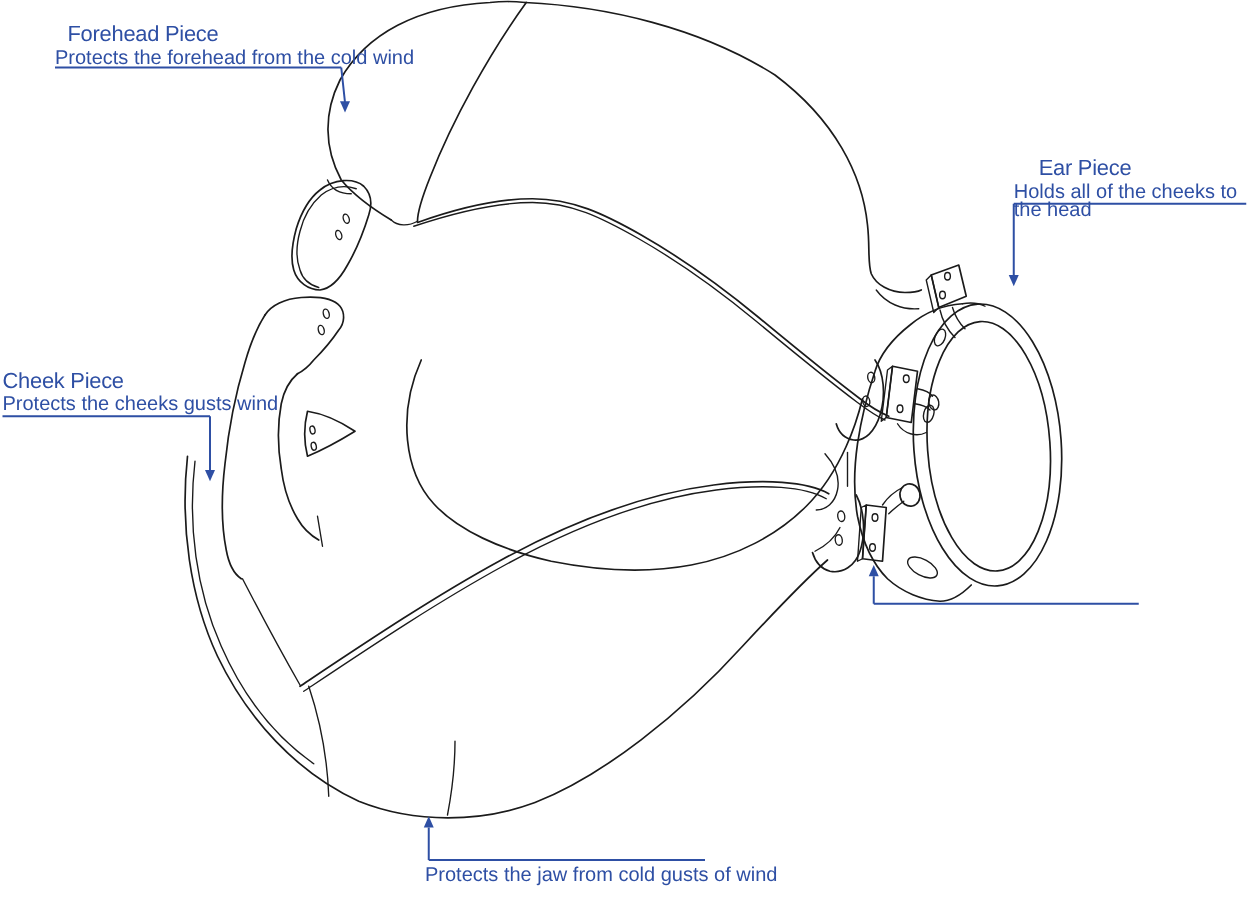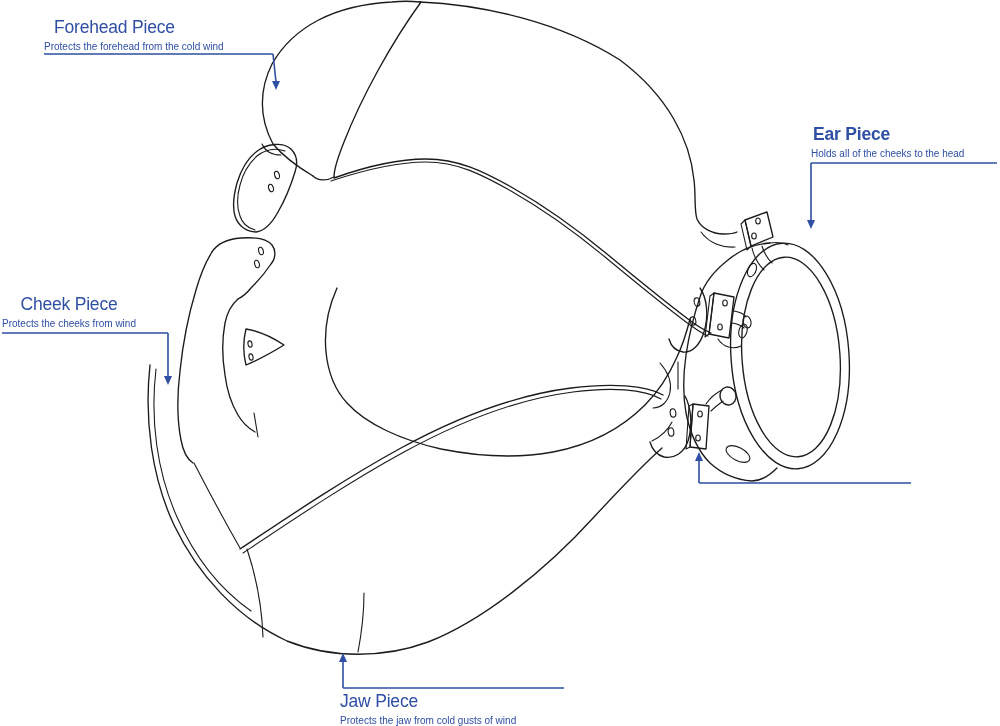--- a/index.html
+++ b/index.html
@@ -6,21 +6,21 @@
   body{width:1000px;height:726px;background:#ffffff;position:relative;overflow:hidden;
        font-family:"Liberation Sans", sans-serif;}
   #stage{position:absolute;left:0;top:0;width:1000px;height:726px;}
   svg{position:absolute;left:0;top:0;}
   .ln{fill:none;stroke:#1b1b1b;stroke-width:1.35;stroke-linecap:round;stroke-linejoin:round;}
   .ln2{fill:none;stroke:#1b1b1b;stroke-width:1.1;stroke-linecap:round;stroke-linejoin:round;}
   .lead{fill:none;stroke:#2E4FA4;stroke-width:1.6;}
   .ahead{fill:#2E4FA4;stroke:none;}
   .callout{position:absolute;color:#2E4FA4;}
   .callout .t{font-size:17.5px;line-height:20px;letter-spacing:-0.2px;}
-  .callout .d{font-size:10px;line-height:15px;margin-top:2px;}
+  .callout .d{font-size:16px;line-height:15px;margin-top:2px;}
 </style>
 </head>
 <body>
 
 <div id="stage">
   <svg width="1000" height="726" viewBox="0 0 1000 726">
 
     <g>
       <path class="ln" d="M313,176 C298,167 283,156 273,144 C259,118 259,90 272,64 C293,27 334,5 392,2 C401,1 411,1 420,2"></path>
       <path class="ln" d="M420,2 C485,5 560,22 620,60 C668,96 690,140 694,180 C696,197 694,210 697,219 C701,228 712,234 724,234 C728,234 733,234 737,232"></path>
@@ -128,29 +128,28 @@
       <polygon class="ahead" points="339,662 347,662 343,653"></polygon>
     </g>
   </svg>
 
   <div class="callout" style="left:44px;top:17px;">
     <div class="t" style="margin-left:10px;">Forehead Piece</div>
     <div class="d">Protects the forehead from the cold wind</div>
   </div>
 
   <div class="callout" style="left:811px;top:124px;">
-    <div class="t" style="margin-left:2px;font-weight:bold;">Ear Piece</div>
+    <div class="t" style="margin-left:20px;">Ear Piece</div>
     <div class="d">Holds all of the cheeks to the head</div>
   </div>
 
-  <div class="callout" style="left:2px;top:294px;text-align:center;">
+  <div class="callout" style="left:2px;top:294px;">
     <div class="t">Cheek Piece</div>
-    <div class="d">Protects the cheeks from wind</div>
+    <div class="d">Protects the cheeks gusts wind</div>
   </div>
 
   <div class="callout" style="left:698px;top:485px;">
   </div>
 
   <div class="callout" style="left:340px;top:691px;">
-    <div class="t">Jaw Piece</div>
     <div class="d">Protects the jaw from cold gusts of wind</div>
   </div>
 </div>
 
 </body></html>

